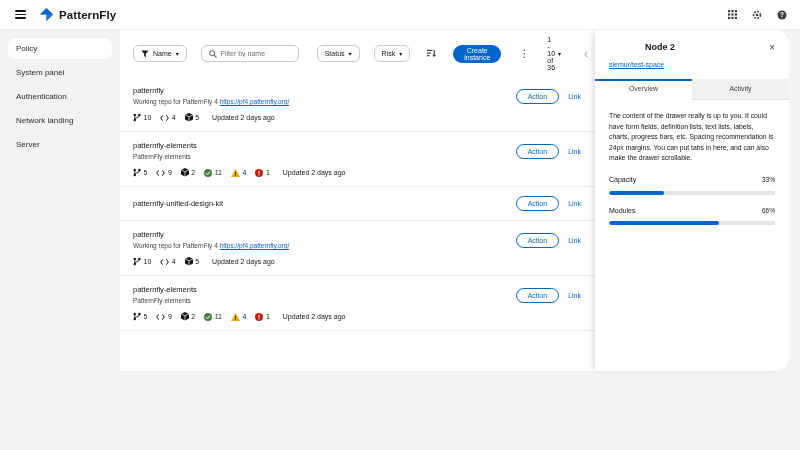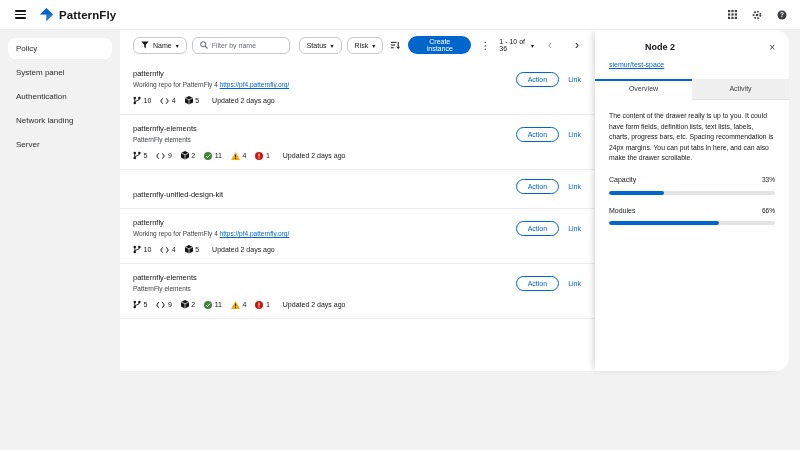--- a/index.html
+++ b/index.html
@@ -31,21 +31,21 @@
   .bc-link { color:#0066cc; text-decoration:underline; cursor:pointer; }
   .bc-sep { font-size:6.5px; color:#151515; }
   .bc-current { color:#151515; }
   .page-title { font-size:15px; font-weight:800; margin:6px 0 4px; }
   .page-sub { font-size:7px; }
 
   .card-body { flex:1; display:flex; min-height:0; }
   .list-pane { width:475px; flex:none; display:flex; flex-direction:column; }
 
   
-  .toolbar { display:flex; align-items:center; gap:5px; padding:6px 10px 6px 13px; }
+  .toolbar { display:flex; align-items:center; gap:14px; padding:6px 10px 6px 13px; }
   .ctl { height:17px; border:1px solid #c9c9c9; border-radius:6px; background:#fff;
          display:inline-flex; align-items:center; gap:4px; padding:0 7px; font-size:7px; cursor:pointer; }
   .ctl input { border:none; outline:none; font-size:7px; width:70px; font-family:inherit; color:#151515; }
   .ctl input::placeholder { color:#6a6e73; }
   .caret { font-size:6px; color:#151515; }
   .icon-btn { display:inline-flex; align-items:center; padding:0 3px; cursor:pointer; }
   .btn-primary { height:18px; border:none; border-radius:9px; background:#0066cc; color:#fff;
                  font-size:7px; padding:0 11px; display:inline-flex; align-items:center; cursor:pointer;
                  font-family:inherit; }
   .kebab { font-size:10px; color:#151515; padding:0 4px; cursor:pointer; }
@@ -290,21 +290,21 @@
                 </div>
               </div>
               <div class="row-actions">
                 <button class="btn-outline">Action</button>
                 <span class="row-link">Link</span>
               </div>
             </div>
 
             <div class="row">
               <div class="row-main">
-                <div class="row-title" style="margin-top:11px">patternfly-unified-design-kit</div>
+                <div class="row-title" style="margin-top:3px">patternfly-unified-design-kit</div>
               </div>
               <div class="row-actions" style="margin-top:0">
                 <button class="btn-outline">Action</button>
                 <span class="row-link">Link</span>
               </div>
             </div>
 
             <div class="row">
               <div class="row-main">
                 <div class="row-title">patternfly</div>

